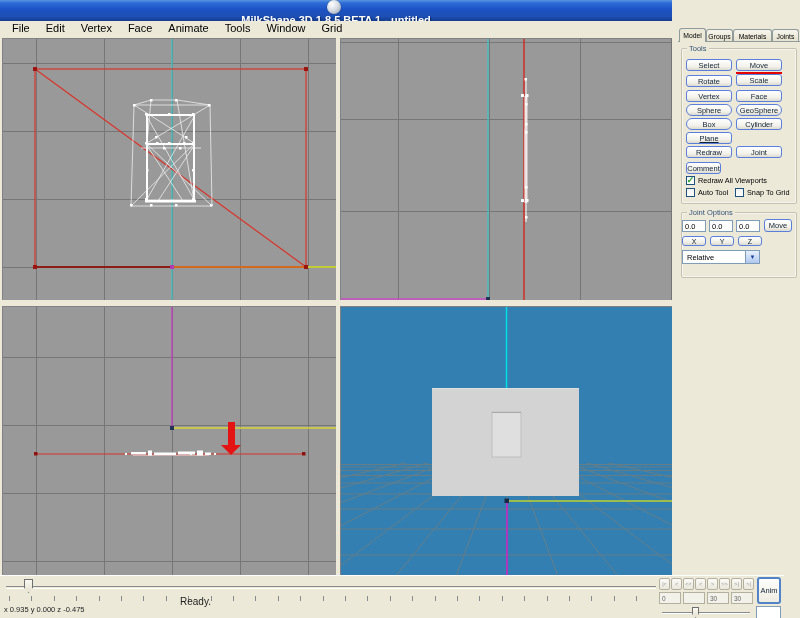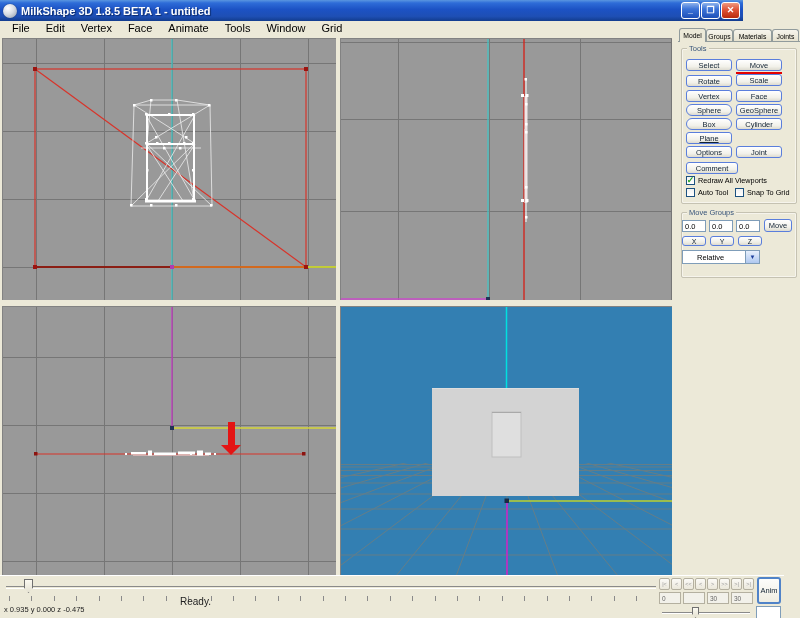--- a/index.html
+++ b/index.html
@@ -1,22 +1,22 @@
 <!DOCTYPE html>
 <html><head>
 <meta charset="utf-8">
 <style>
   * { margin:0; padding:0; box-sizing:border-box; }
   html,body { width:800px; height:618px; overflow:hidden;
     font-family:"Liberation Sans", sans-serif; background:#ECE9D8; position:relative; }
 
   
-  #titlebar { position:absolute; left:0; top:0; width:743px; height:21px;
+  #titlebar { position:absolute; left:0; top:0; width:672px; height:21px;
     background:linear-gradient(180deg,#5A96E0 0%,#2E6CD8 14%,#1C52C4 45%,#1E4FB4 78%,#123C8E 100%);
-    display:flex; align-items:center; padding:0 3px; }
+    display:flex; align-items:center; padding:0 3px;flex-direction:column; }
   #app-icon { width:14px; height:14px; border-radius:50%;
     background:radial-gradient(circle at 35% 30%, #ffffff 0%, #d8dde4 45%, #8d97a8 100%);
     margin-right:4px; flex:0 0 auto; box-shadow:0 0 1px #123; }
   #title-text { color:#fff; font-size:11px; font-weight:bold; text-shadow:1px 1px 1px #0a2a6a;
     white-space:nowrap; flex:1 1 auto; }
   .winbtn { width:19px; height:17px; margin-left:1px; border-radius:3px; border:1px solid #fff;
     color:#fff; font-size:9px; font-weight:bold; display:flex; align-items:center; justify-content:center;
     line-height:1; }
   .winbtn.blue { background:linear-gradient(180deg,#8DB2EC 0%,#3C74D8 40%,#1E50B8 100%); }
   .winbtn.red  { background:linear-gradient(180deg,#F0997F 0%,#DE5337 45%,#B92A0C 100%); }
@@ -55,34 +55,34 @@
     font-size:6.8px; color:#000; display:flex; align-items:center; justify-content:center; z-index:1; }
   .tab.active { top:0; height:14px; background:#ECE9D8; z-index:3; }
   #panel-body { position:absolute; left:0; top:13px; right:0; bottom:0; border-top:1px solid #919B9C; z-index:2; }
   .groupbox { position:absolute; border:1px solid #C5C2B2; border-radius:2px;
     box-shadow:inset 0 0 0 1px #F6F4EC; }
   .grouplabel { position:absolute; top:-5px; left:5px; background:#ECE9D8; padding:0 2px;
     font-size:7.5px; color:#37547A; }
   .tbtn { position:absolute; width:46px; height:12px; border:1px solid #5A7EDC; border-radius:3px;
     background:linear-gradient(#FFFFFF,#F2F1EA 65%,#DDDBD0); font-size:7.5px; color:#123;
     display:flex; align-items:center; justify-content:center; }
-  .tbtn.wide { width:52px; }
+  .tbtn.wide { width:35px; }
   #move-underline { position:absolute; left:58px; top:42.5px; width:46px; height:2.5px; background:#E30000; }
   .chk { position:absolute; display:flex; align-items:center; font-size:7.3px; color:#000; }
   .chk .box { width:9px; height:9px; border:1px solid #1C5180; background:linear-gradient(#F2F2F2,#FFF);
     margin-right:3px; display:flex; align-items:center; justify-content:center;
     font-size:9px; line-height:1; color:#21A121; font-weight:bold; flex:0 0 auto; }
   .numfield { position:absolute; width:24px; height:12px; border:1px solid #7F9DB9; background:#fff;
     font-size:7.5px; color:#000; display:flex; align-items:center; padding-left:2px; }
   .axisbtn { position:absolute; width:24px; height:10px; border:1px solid #5A7EDC; border-radius:3px;
     background:linear-gradient(#FFFFFF,#EFEEE6 65%,#DDDBD0); font-size:7px; color:#123;
     display:flex; align-items:center; justify-content:center; }
   #mode-select { position:absolute; left:4px; top:216px; width:78px; height:14px;
     border:1px solid #7F9DB9; background:#fff; display:flex; align-items:center; }
-  #mode-select .val { flex:1; font-size:7.5px; padding-left:14px; color:#000; }
+  #mode-select .val { flex:1; font-size:7.5px; padding-left:4px; color:#000; }
   #mode-select .arrow { width:14px; height:100%; border-left:1px solid #7F9DB9;
     background:linear-gradient(#E8F0FC,#AFC8F0); display:flex; align-items:center; justify-content:center;
     font-size:6px; color:#1C3E9C; }
 
   
   #timeline { position:absolute; left:0; top:575px; width:672px; height:28px; background:#ECE9D8;
     border-top:1px solid #FFF; }
   #tl-groove { position:absolute; left:6px; top:10px; width:654px; height:3px;
     border-top:1px solid #8A8A8A; border-bottom:1px solid #FFFFFF; }
   #tl-thumb { position:absolute; left:24px; top:3px; width:9px; height:14px;
@@ -317,44 +317,44 @@
     </div>
 
     <div class="tbtn" style="left:8px;  top:17px;">Select</div>
     <div class="tbtn" style="left:58px; top:17px;">Move</div>
     <div id="move-underline" style="top:29.5px;"></div>
     <div class="tbtn" style="left:8px;  top:33px;">Rotate</div>
     <div class="tbtn" style="left:58px; top:32px;">Scale</div>
     <div class="tbtn" style="left:8px;  top:48px;">Vertex</div>
     <div class="tbtn" style="left:58px; top:48px;">Face</div>
     <div class="tbtn" style="left:8px;  top:62px;border-radius:6px;">Sphere</div>
-    <div class="tbtn" style="left:58px; top:62px;">GeoSphere</div>
+    <div class="tbtn" style="left:58px; top:62px;border-radius:6px;">GeoSphere</div>
     <div class="tbtn" style="left:8px;  top:76px;border-radius:6px;">Box</div>
     <div class="tbtn" style="left:58px; top:76px;">Cylinder</div>
     <div class="tbtn" style="left:8px;  top:90px;text-decoration:underline;">Plane</div>
-    <div class="tbtn" style="left:8px;  top:104px;">Options</div>
+    <div class="tbtn" style="left:8px;  top:104px;">Redraw</div>
     <div class="tbtn" style="left:58px; top:104px;">Joint</div>
 
     <div class="tbtn wide" style="left:8px; top:120px;">Comment</div>
 
     <div class="chk" style="left:8px; top:134px;">
       <span class="box">✓</span>
       <span>Redraw All Viewports</span>
     </div>
     <div class="chk" style="left:8px; top:146px;">
       <span class="box"></span>
       <span>Auto Tool</span>
     </div>
     <div class="chk" style="left:57px; top:146px;">
       <span class="box"></span>
       <span>Snap To Grid</span>
     </div>
 
     <div class="groupbox" style="left:3px; top:170px; width:116px; height:66px;">
-      <div class="grouplabel">Move Groups</div>
+      <div class="grouplabel">Joint Options</div>
     </div>
     <div class="numfield" style="left:4px;  top:178px;">0.0</div>
     <div class="numfield" style="left:31px; top:178px;">0.0</div>
     <div class="numfield" style="left:58px; top:178px;">0.0</div>
     <div class="tbtn" style="left:86px; top:177px; width:28px; height:13px;">Move</div>
     <div class="axisbtn" style="left:4px;  top:194px;">X</div>
     <div class="axisbtn" style="left:32px; top:194px;">Y</div>
     <div class="axisbtn" style="left:60px; top:194px;">Z</div>
     <div id="mode-select" style="top:208px;">
       <span class="val">Relative</span>

